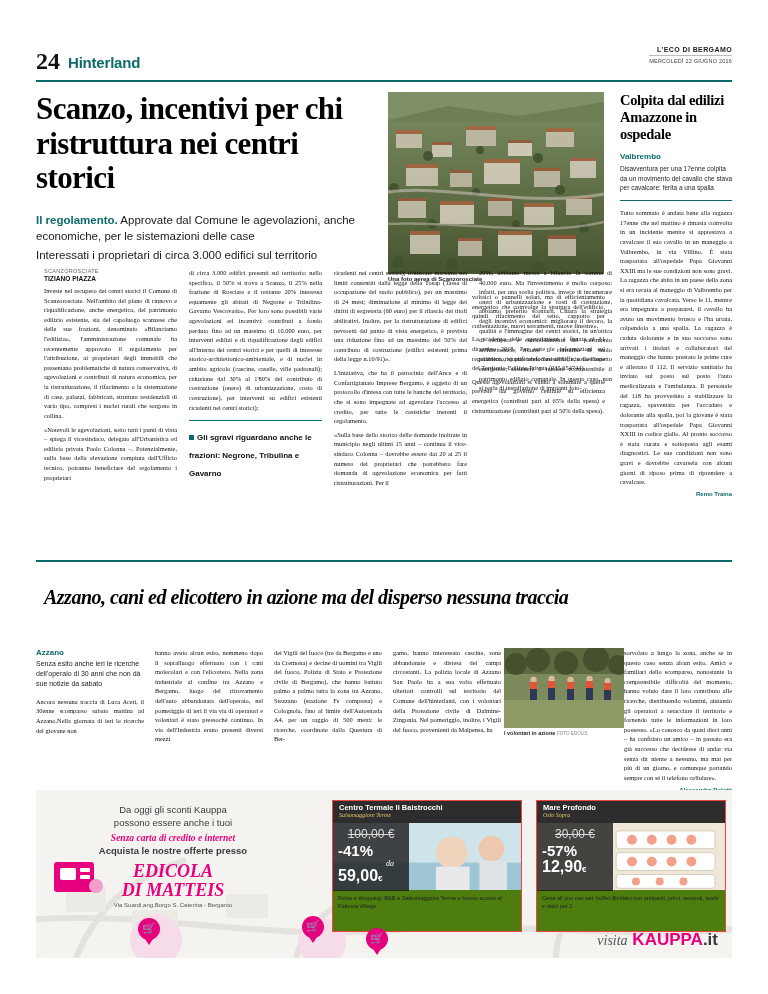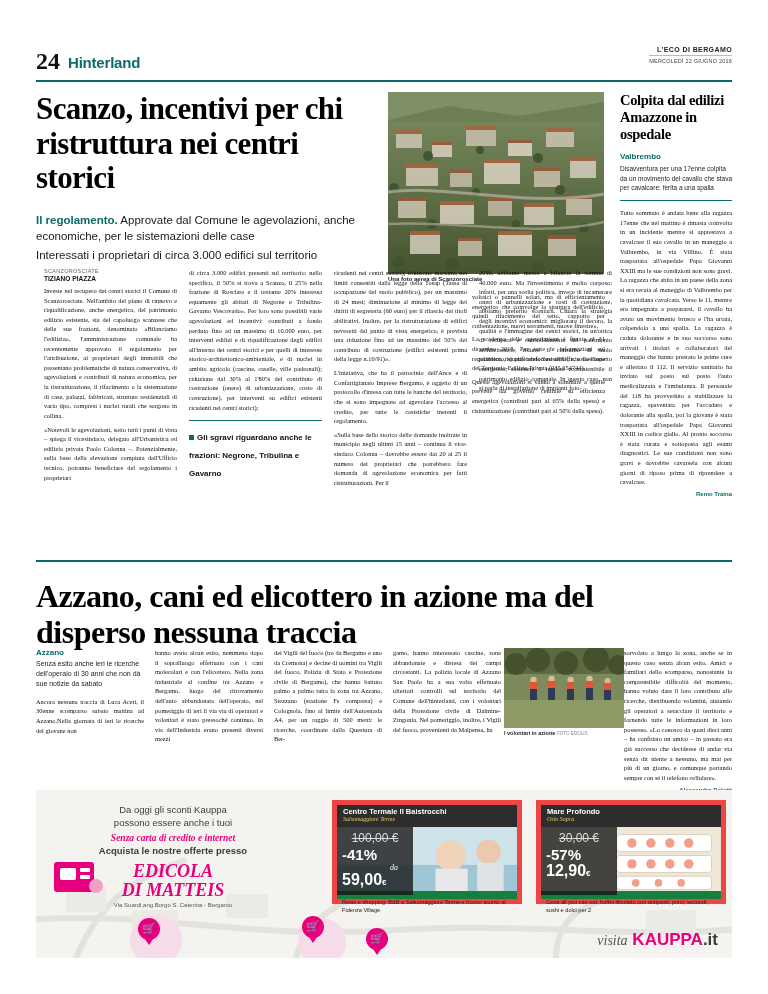--- a/index.html
+++ b/index.html
@@ -125,23 +125,24 @@
     font-size:8px; line-height:1.3; font-weight:bold; color:#111;
     display:inline;
   }
 
   
   .div-rule { position:absolute; left:36px; width:696px; border-top:2px solid #0d6a6a; }
 
   
   .a2 { position:absolute; left:36px; top:578px; width:696px; }
   .a2 h1 {
-    margin:0; font-family:"Liberation Serif", serif;
-    font-size:32px; line-height:1.14; font-weight:bold; letter-spacing:-0.5px;
+    margin:8px; font-family:"Liberation Serif", serif;
+    font-size:20px; line-height:1.14; font-weight:bold; letter-spacing:-0.5px;
     width:560px;
+    font-style:italic;
   }
   .a2grid { position:absolute; left:36px; top:648px; width:696px; display:flex; gap:11px; }
   .a2col { width:108px; }
   .a2kicker {
     font-family:"Liberation Sans", sans-serif; font-size:8px;
     font-weight:bold; color:#0d6a6a; margin-bottom:2px;
   }
   .a2stand {
     font-family:"Liberation Sans", sans-serif; font-size:7px;
     line-height:1.42; color:#222;
@@ -182,22 +183,22 @@
   }
   .ad-brand {
     font-family:"Liberation Serif", serif; font-style:italic; font-weight:bold;
     font-size:18px; color:#e6007e; line-height:1.05; margin-top:6px;
   }
   .ad-brand small { display:block; font-size:18px; }
   .ad-addr {
     font-family:"Liberation Sans", sans-serif; font-size:6px; color:#555; margin-top:3px;
   }
   .promo {
-    position:absolute; top:10px; width:190px; height:104px; background:#15803d;
-    border:5px solid #ef4444;
+    position:absolute; top:10px; width:190px; height:132px; background:#4d7c0f;
+    border:1px solid #ef4444;
   }
   .promo.p1 { left:296px; }
   .promo.p2 { left:500px; width:190px; }
   .promo-head {
     height:22px; background:#2d2d2d; color:#fff; padding:2px 6px;
   }
   .promo-head .t {
     font-family:"Liberation Sans", sans-serif; font-size:7.5px; font-weight:bold;
   }
   .promo-head .s {

